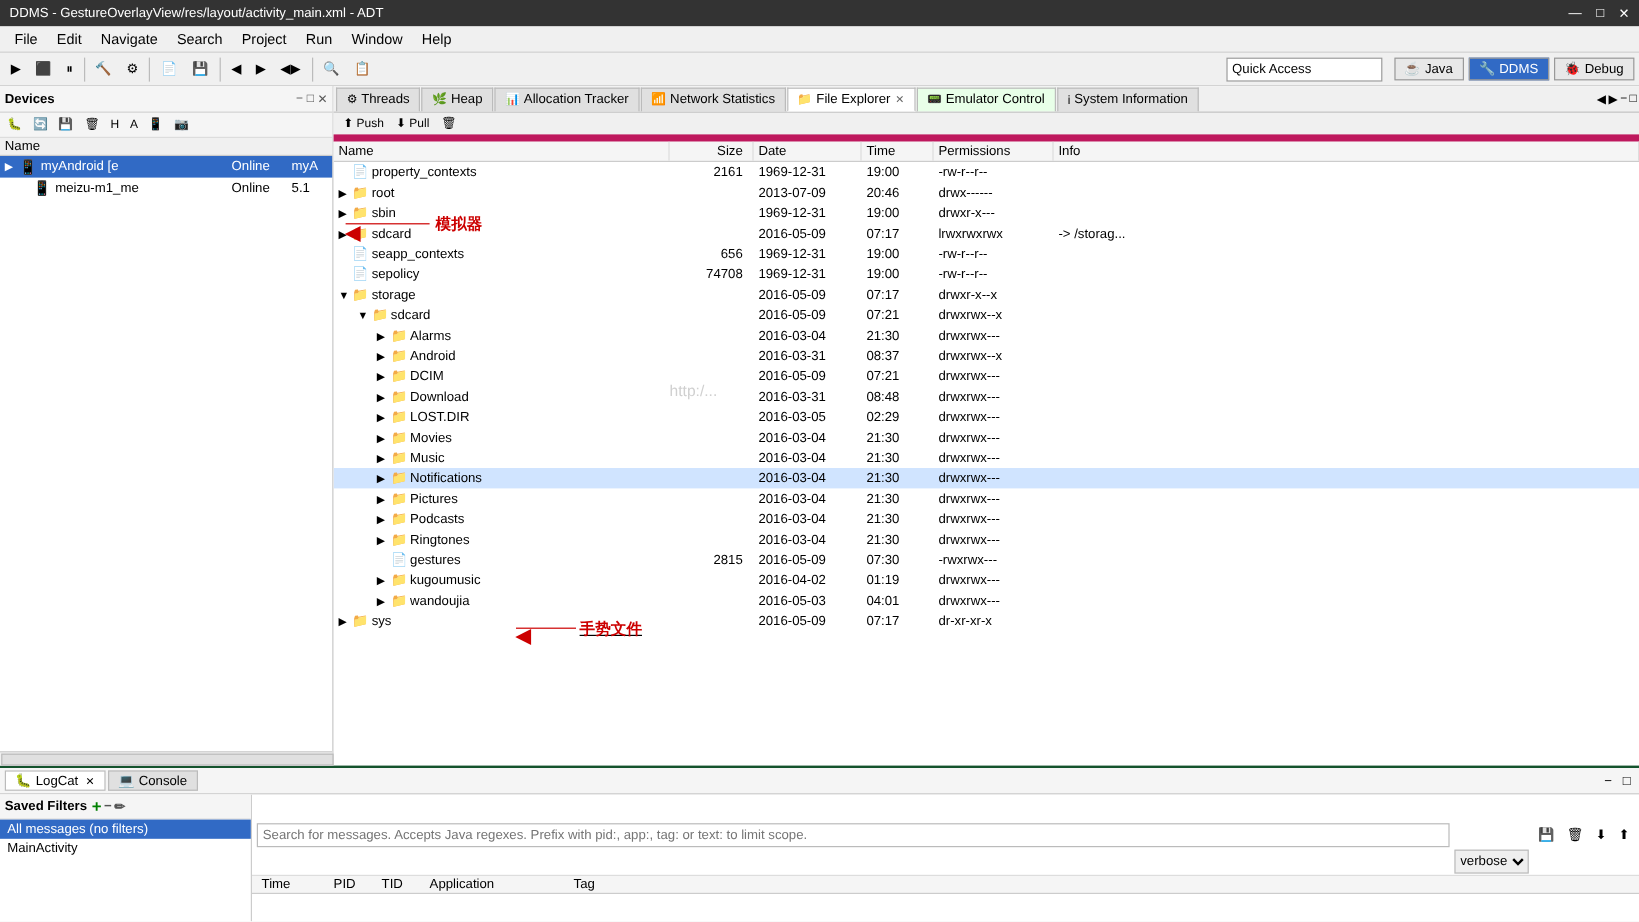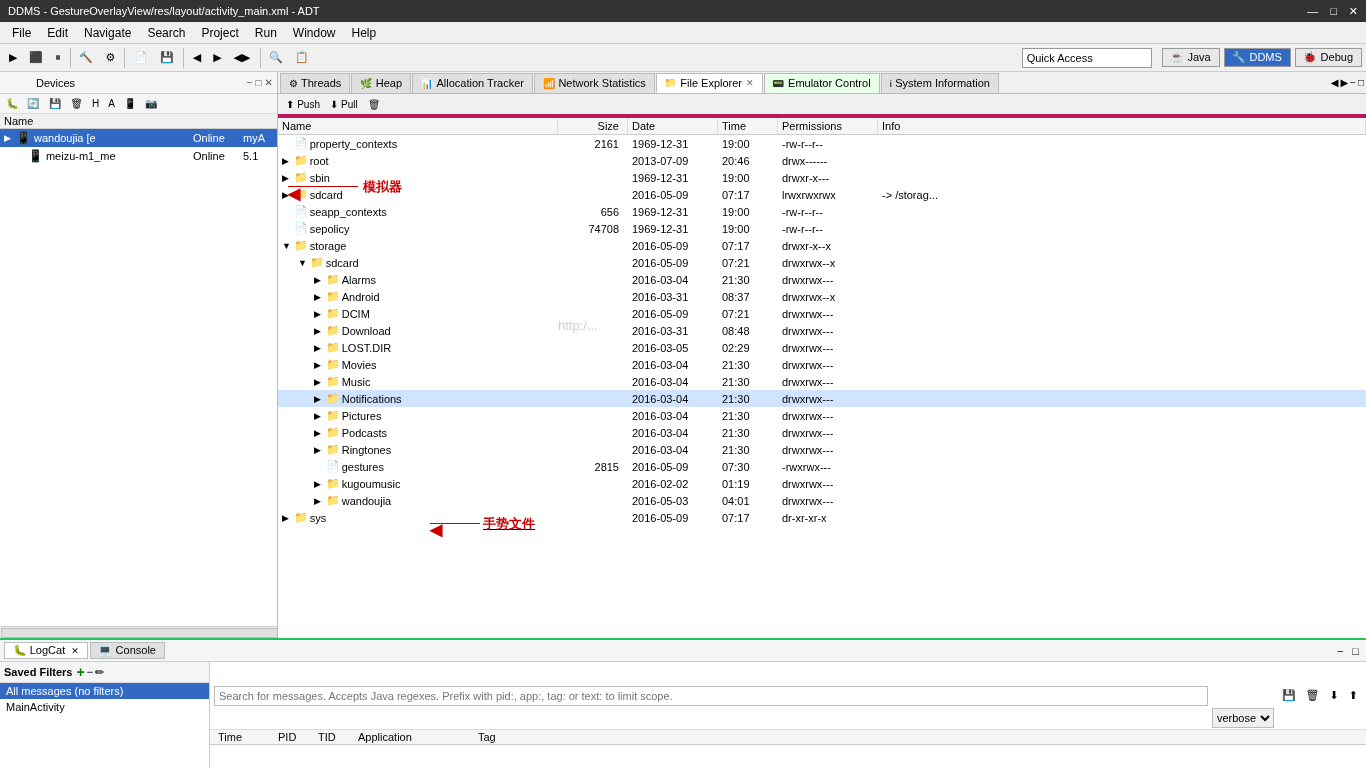--- a/index.html
+++ b/index.html
@@ -23,21 +23,21 @@
 
     
     #main { display: flex; flex-direction: column; height: calc(768px - 22px - 22px - 28px); }
     
     
     #top-section { display: flex; height: calc(768px - 22px - 22px - 28px - 130px); min-height: 480px; }
     
     
     #devices-panel { width: 278px; border-right: 1px solid #bbb; background: #fff; display: flex; flex-direction: column; }
     #devices-header { background: #f5f5f5; border-bottom: 1px solid #ccc; padding: 2px 4px; display: flex; align-items: center; justify-content: space-between; height: 22px; }
-    #devices-header .panel-title { font-size: 11px; font-weight: normal; margin-left: 32px; }
+    #devices-header .panel-title { font-size: 11px; font-weight: bold; }
     #devices-header .panel-controls { display: flex; gap: 3px; }
     #devices-header .panel-control-btn { font-size: 10px; cursor: pointer; color: #555; }
     #devices-toolbar { background: #f5f5f5; border-bottom: 1px solid #ddd; padding: 2px; display: flex; gap: 1px; flex-wrap: wrap; }
     #devices-toolbar .dev-btn { font-size: 10px; padding: 1px 3px; cursor: pointer; background: transparent; border: 1px solid transparent; }
     #devices-cols { display: flex; background: #f0f0f0; border-bottom: 1px solid #ccc; font-size: 11px; padding: 1px 4px; }
     #devices-cols .col { font-size: 11px; }
     #devices-content { flex: 1; overflow-y: auto; }
     .device-row { display: flex; align-items: center; padding: 2px 4px; cursor: pointer; font-size: 11px; }
     .device-row.selected { background: #316ac5; color: #fff; }
     .device-row .expand-arrow { width: 12px; font-size: 9px; }
@@ -50,21 +50,21 @@
     #file-explorer-area { flex: 1; display: flex; flex-direction: column; background: #fff; }
     
     
     #tab-bar { background: #f0f0f0; border-bottom: 1px solid #bbb; display: flex; align-items: center; height: 22px; padding: 0 2px; gap: 1px; overflow: hidden; }
     .tab-item { display: flex; align-items: center; padding: 2px 8px; border: 1px solid #bbb; border-bottom: none; background: #e0e0e0; font-size: 11px; cursor: pointer; height: 20px; white-space: nowrap; }
     .tab-item.active { background: #fff; border-bottom: 1px solid #fff; }
     .tab-item .tab-close { margin-left: 4px; font-size: 9px; color: #666; }
     .tab-item .tab-icon { margin-right: 3px; font-size: 10px; }
 
     
-    #fe-toolbar { background: #f0f0f0; border-bottom: 4px solid #be185d; padding: 2px 4px; display: flex; gap: 2px; height: 24px; align-items: center; }
+    #fe-toolbar { background: #f0f0f0; border-bottom: 6px solid #be185d; padding: 2px 4px; display: flex; gap: 2px; height: 24px; align-items: center; }
     #fe-toolbar .fe-btn { font-size: 10px; padding: 1px 3px; cursor: pointer; background: transparent; border: 1px solid transparent; }
 
     
     #file-list { flex: 1; overflow: auto; }
     #file-list-header { display: flex; background: #f5f5f5; border-bottom: 1px solid #ccc; position: sticky; top: 0; z-index: 1; }
     #file-list-header .fh-col { font-size: 11px; padding: 2px 4px; border-right: 1px solid #ddd; cursor: pointer; white-space: nowrap; }
     .fh-name { width: 280px; }
     .fh-size { width: 70px; text-align: right; padding-right: 8px !important; }
     .fh-date { width: 90px; }
     .fh-time { width: 60px; }
@@ -81,21 +81,21 @@
     .file-col-perm { width: 100px; }
     .file-col-info { flex: 1; }
     .expand-btn { width: 12px; font-size: 9px; cursor: pointer; display: inline-block; }
     .folder-icon { color: #d4a017; margin-right: 2px; font-size: 11px; }
     .file-icon-small { color: #666; margin-right: 2px; font-size: 11px; }
 
     
     .watermark { position: absolute; color: #ccc; font-size: 13px; pointer-events: none; z-index: 0; }
 
     
-    #bottom-section { height: 130px; border-top: 2px solid #22c55e; display: flex; flex-direction: column; background: #fff; }
+    #bottom-section { height: 130px; border-top: 2px solid #14532d; display: flex; flex-direction: column; background: #fff; }
     #logcat-header { background: #f5f5f5; border-bottom: 1px solid #ccc; display: flex; align-items: center; height: 22px; padding: 0 4px; }
     #logcat-header .lc-tabs { display: flex; gap: 2px; }
     #logcat-header .lc-tab { font-size: 11px; padding: 1px 8px; cursor: pointer; border: 1px solid #bbb; background: #e0e0e0; }
     #logcat-header .lc-tab.active { background: #fff; }
     #logcat-header .lc-tab .lc-close { margin-left: 3px; font-size: 9px; }
     #logcat-header .lc-controls { margin-left: auto; display: flex; gap: 3px; }
     #logcat-body { flex: 1; display: flex; flex-direction: column; overflow: hidden; }
     #logcat-search { padding: 1px 4px; display: flex; align-items: center; background: #fff; border-bottom: 1px solid #ddd; }
     #logcat-search input { flex: 1; height: 20px; border: 1px solid #bbb; font-size: 11px; padding: 0 4px; }
     #logcat-search select { height: 20px; font-size: 11px; border: 1px solid #bbb; }
@@ -187,21 +187,21 @@
         <button class="dev-btn">📷</button>
       </div>
       <div id="devices-cols">
         <div class="col" style="flex:1;">Name</div>
       </div>
       <div id="devices-content">
 
         <div class="device-row selected">
           <span class="expand-arrow">▶</span>
           <span class="dev-icon">📱</span>
-          <span class="dev-name">wandoujia [e</span>
+          <span class="dev-name">myAndroid [e</span>
           <span class="dev-status">Online</span>
           <span class="dev-version">myA</span>
         </div>
 
         <div class="device-row" style="padding-left:16px;">
           <span class="expand-arrow"></span>
           <span class="dev-icon">📱</span>
           <span class="dev-name">meizu-m1_me</span>
           <span class="dev-status">Online</span>
           <span class="dev-version">5.1</span>
@@ -532,21 +532,21 @@
               <div class="file-col file-col-info"></div>
             </div>
             <div class="file-row">
               <div class="file-col file-col-name">
                 <span style="width: 32px; display: inline-block;"></span>
                 <span class="expand-btn">▶</span>
                 <span class="folder-icon">📁</span>
                 <span>kugoumusic</span>
               </div>
               <div class="file-col file-col-size"></div>
-              <div class="file-col file-col-date">2016-02-02</div>
+              <div class="file-col file-col-date">2016-04-02</div>
               <div class="file-col file-col-time">01:19</div>
               <div class="file-col file-col-perm">drwxrwx---</div>
               <div class="file-col file-col-info"></div>
             </div>
             <div class="file-row">
               <div class="file-col file-col-name">
                 <span style="width: 32px; display: inline-block;"></span>
                 <span class="expand-btn">▶</span>
                 <span class="folder-icon">📁</span>
                 <span>wandoujia</span>

